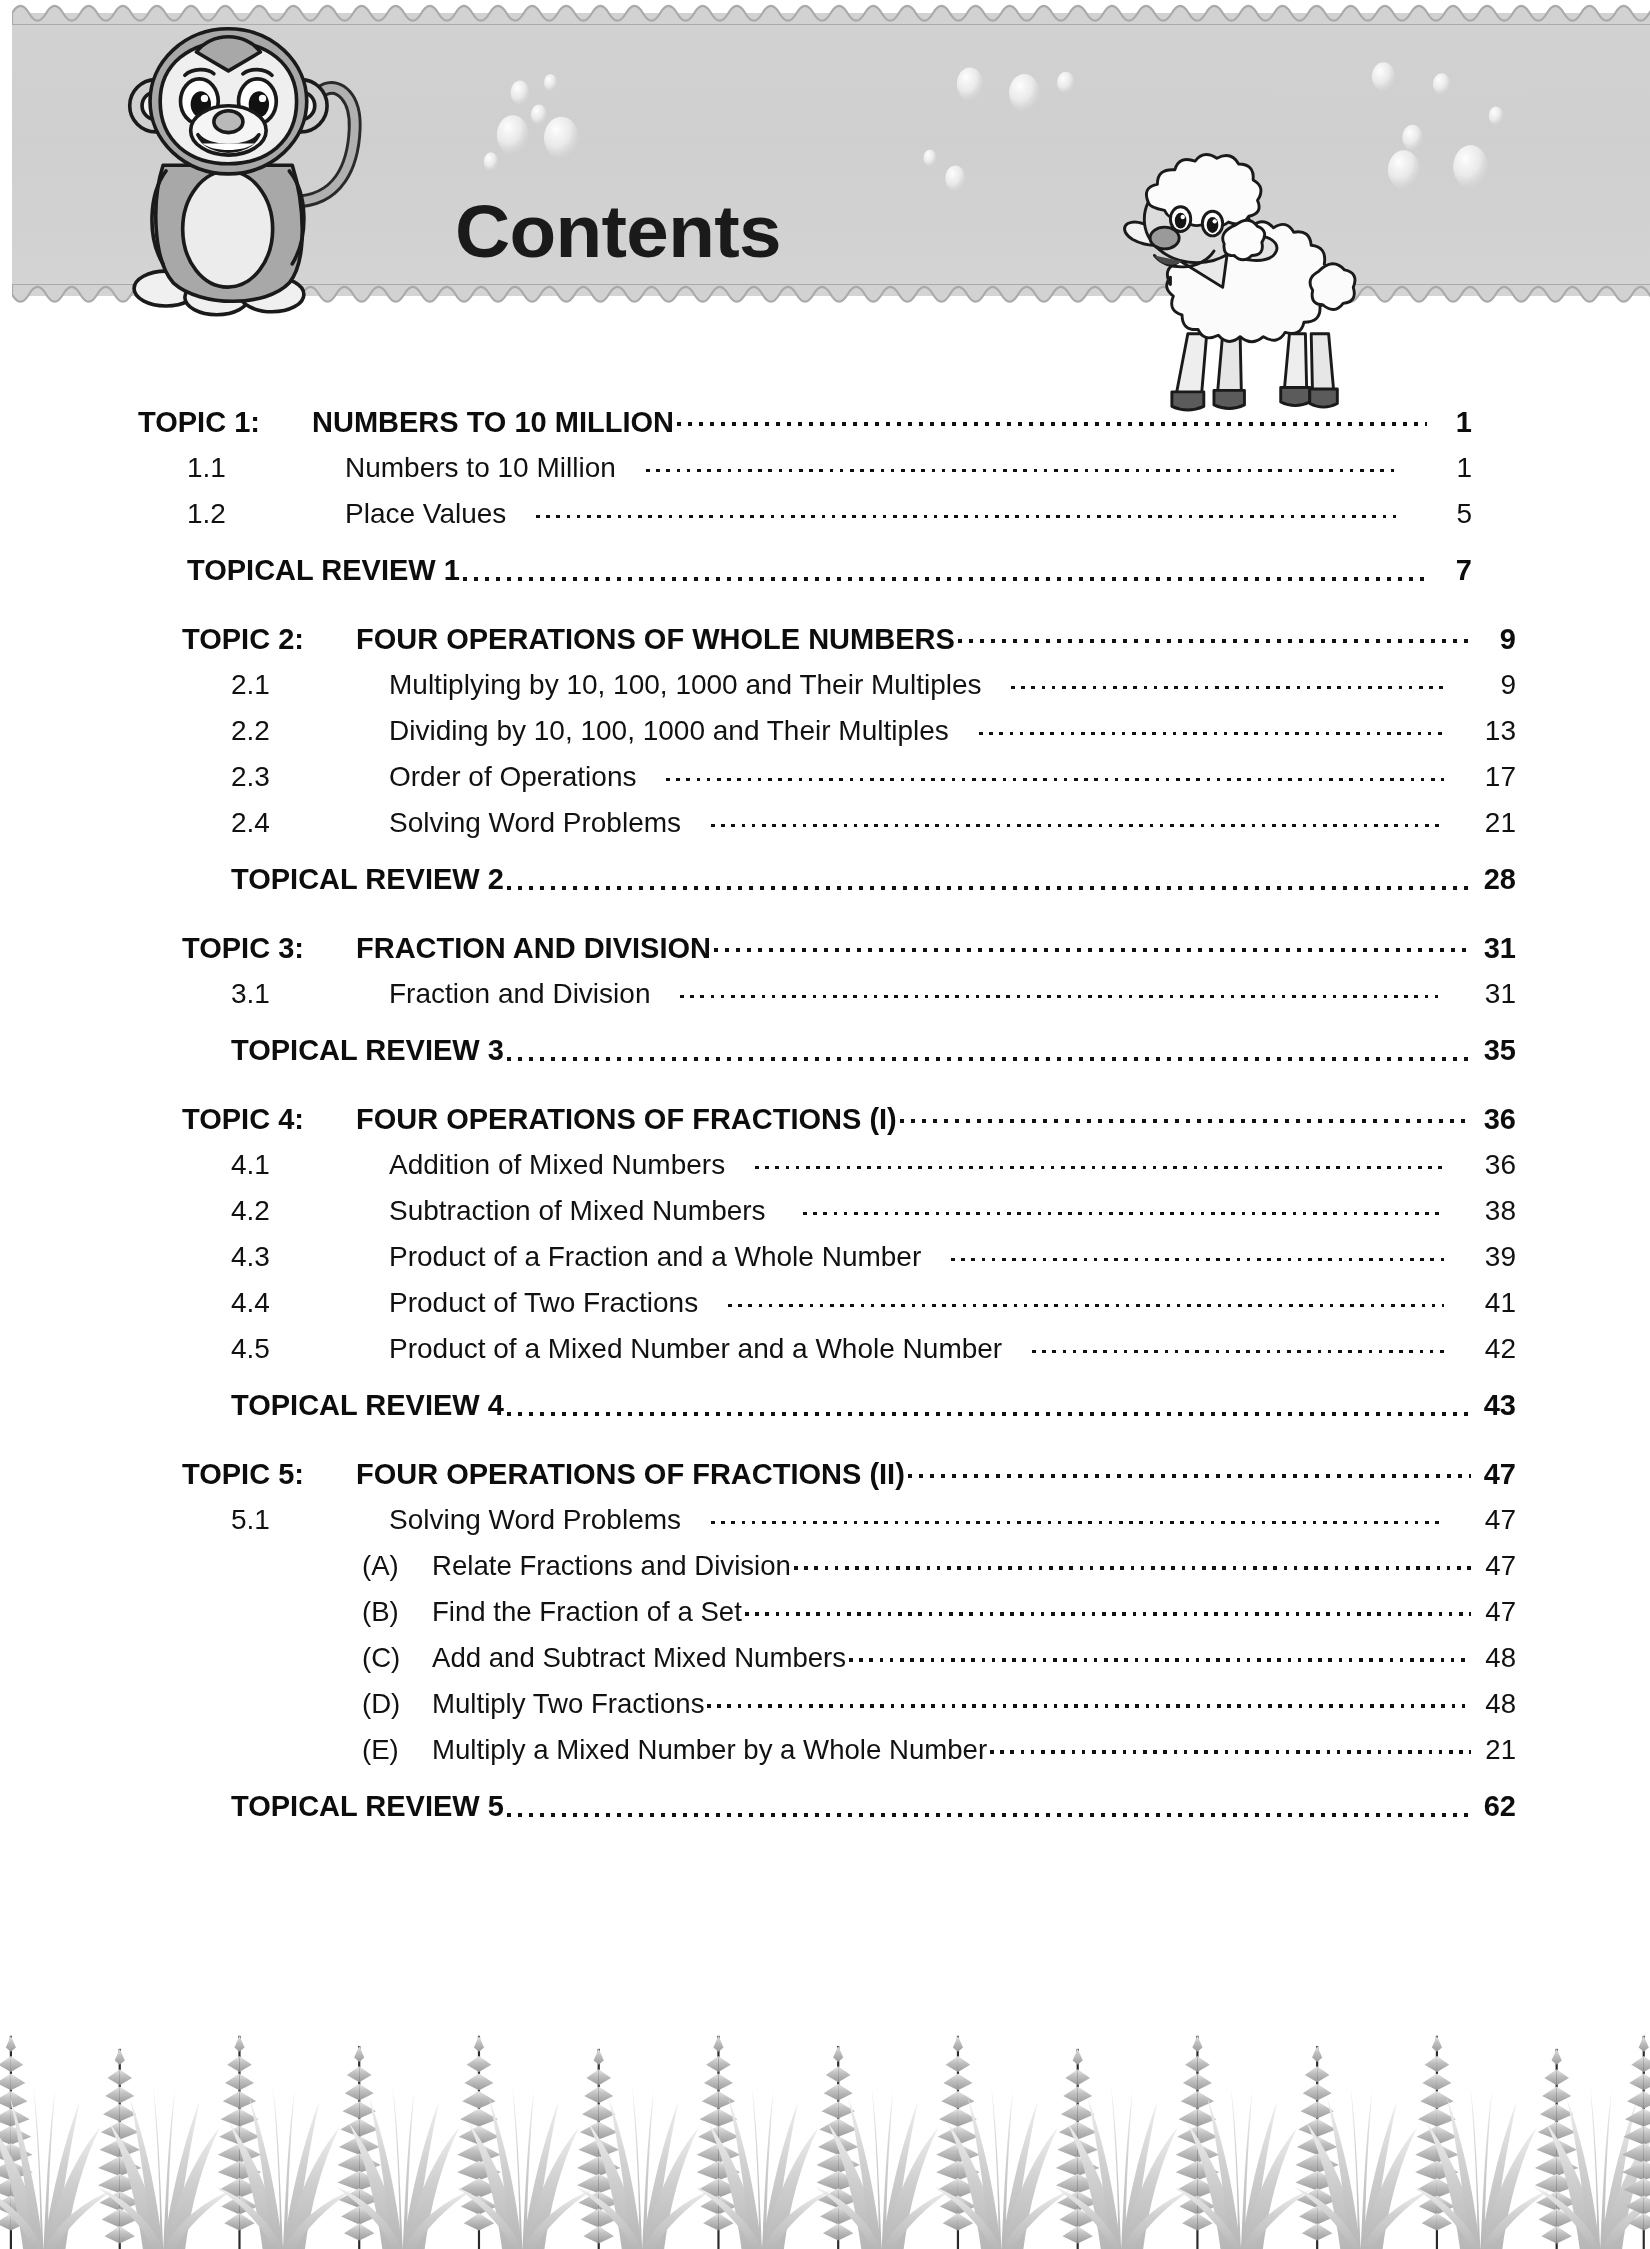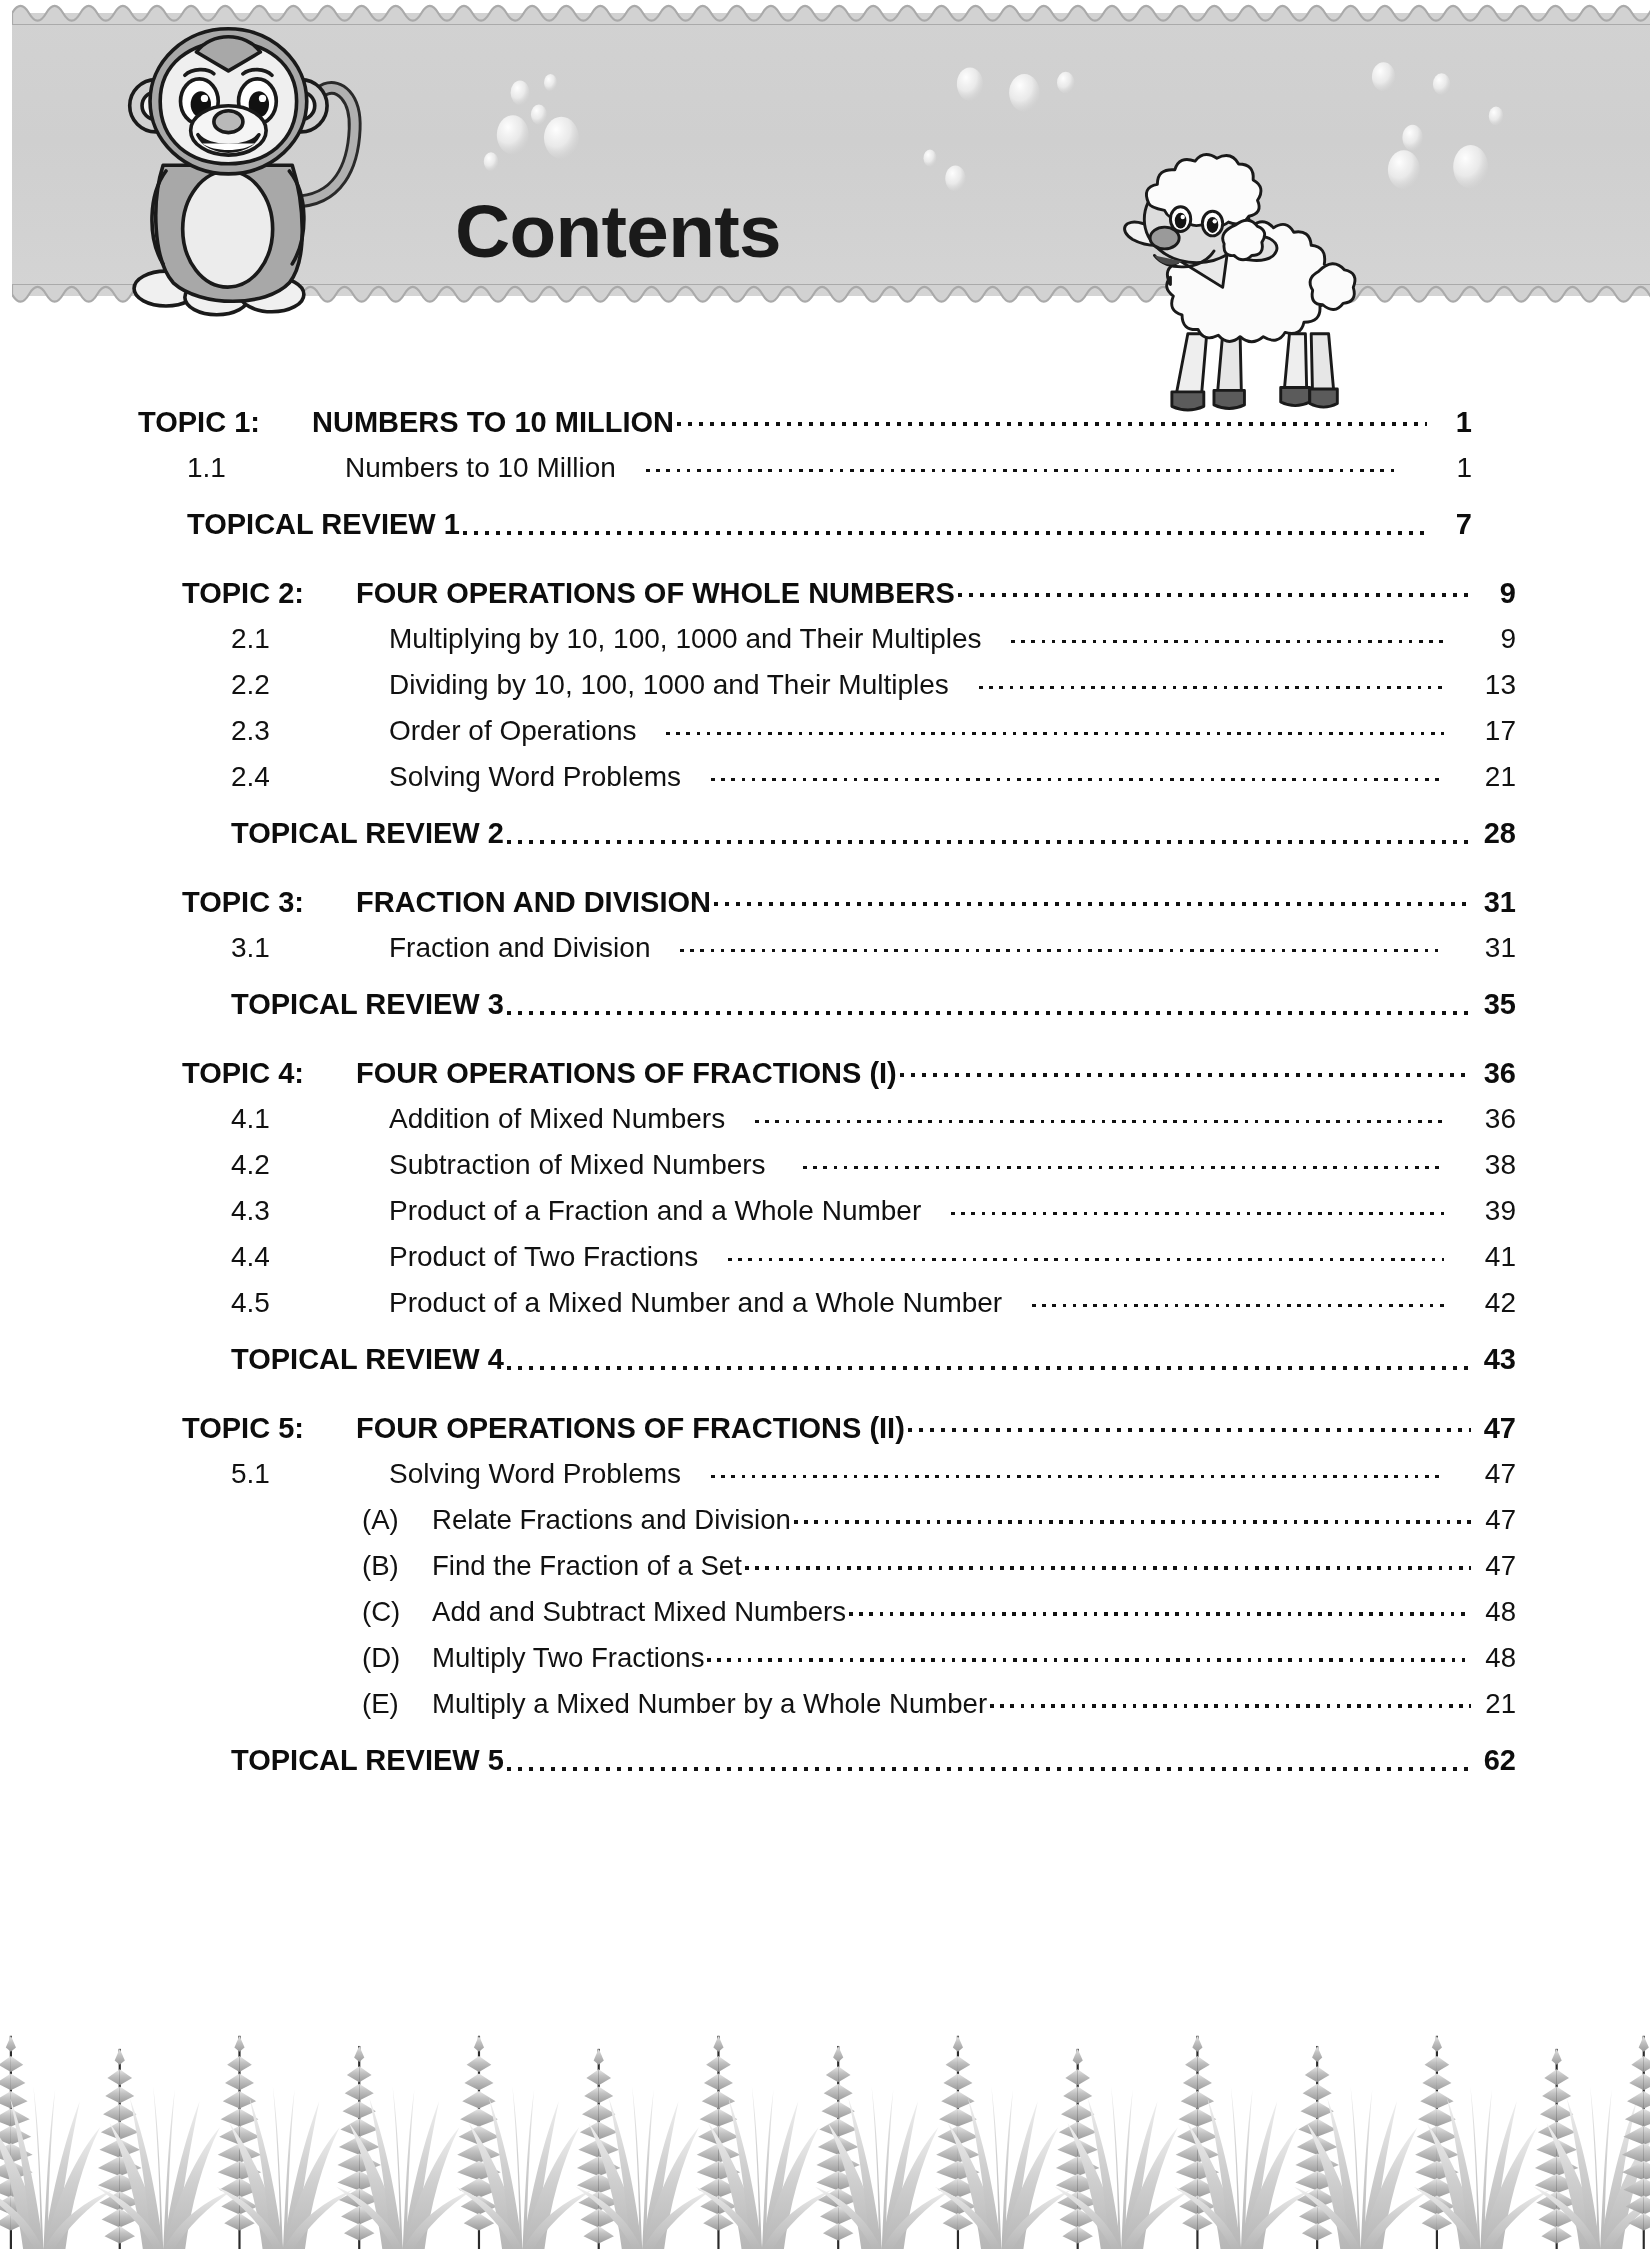--- a/index.html
+++ b/index.html
@@ -252,20 +252,26 @@
       <span class="col-label">TOPIC 1:</span>
       <span class="col-title">NUMBERS TO 10 MILLION</span>
       <span class="leader"></span>
       <span class="page">1</span>
     </div>
     <div class="row sub">
       <span class="col-label">1.1</span>
       <span class="col-title">Numbers to 10 Million</span>
       <span class="leader"></span>
       <span class="page">1</span>
+    </div>
+    <div class="row sub">
+      <span class="col-label">1.2</span>
+      <span class="col-title">Place Values</span>
+      <span class="leader"></span>
+      <span class="page">5</span>
     </div>
     <div class="row review">
       <span class="col-label"></span>
       <span class="col-title">TOPICAL REVIEW 1</span>
       <span class="leader"></span>
       <span class="page">7</span>
     </div>
   </div>
 
   <div class="block">

